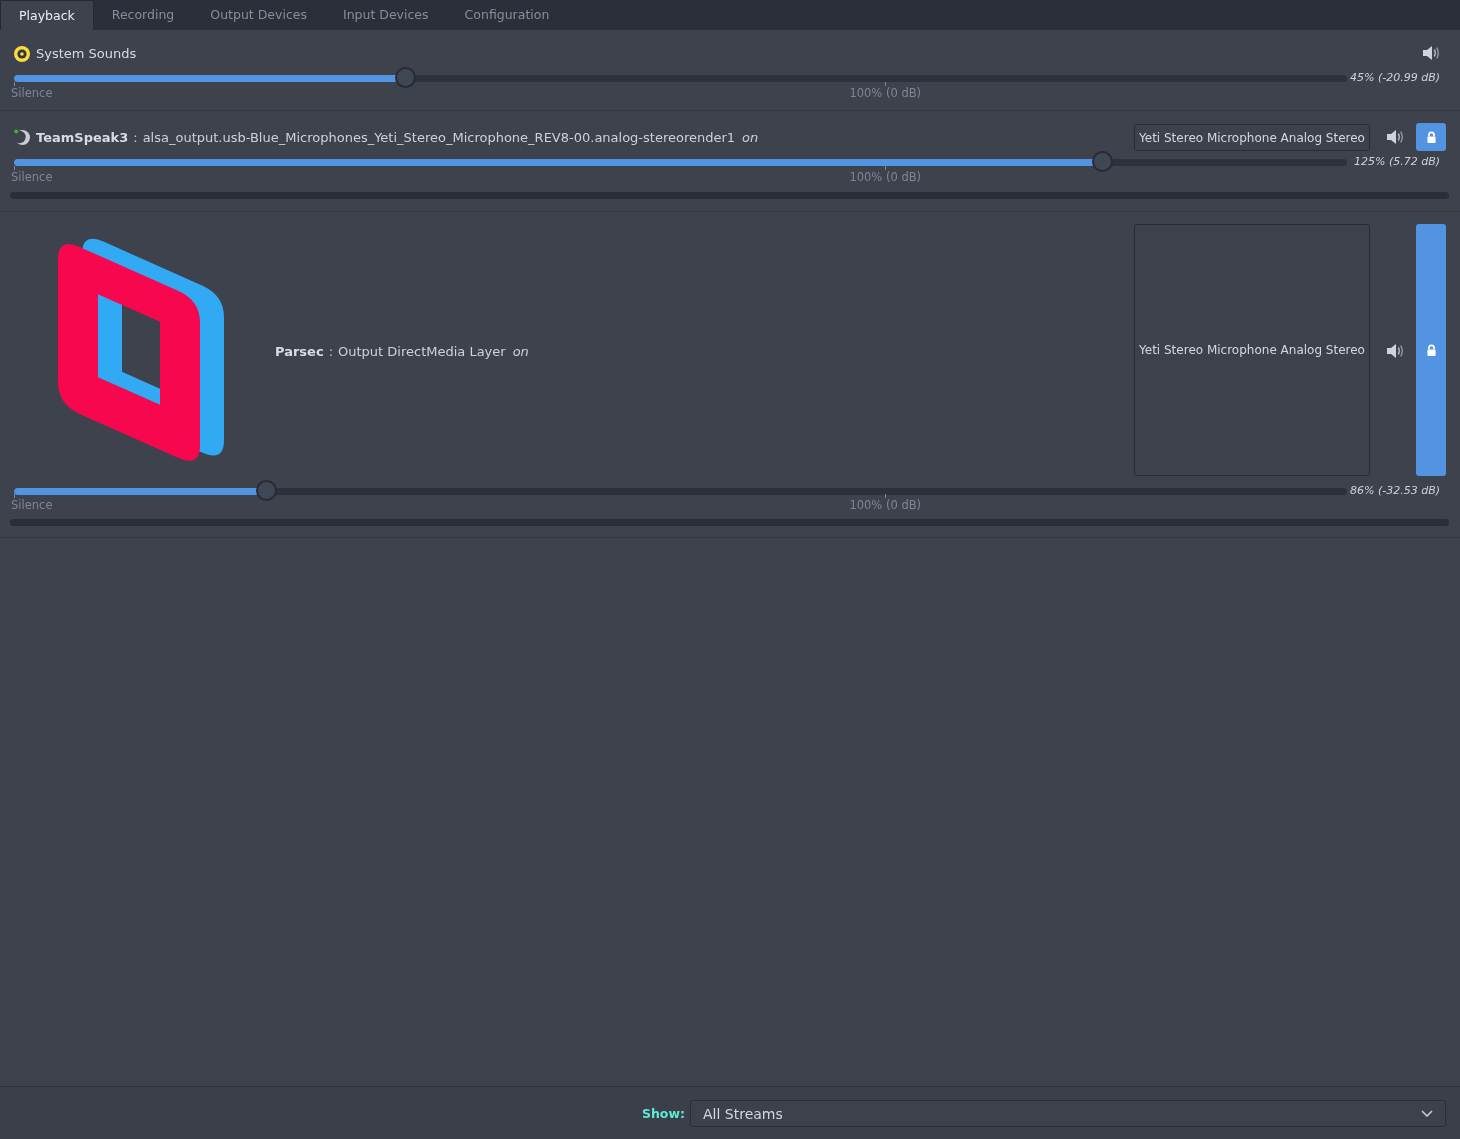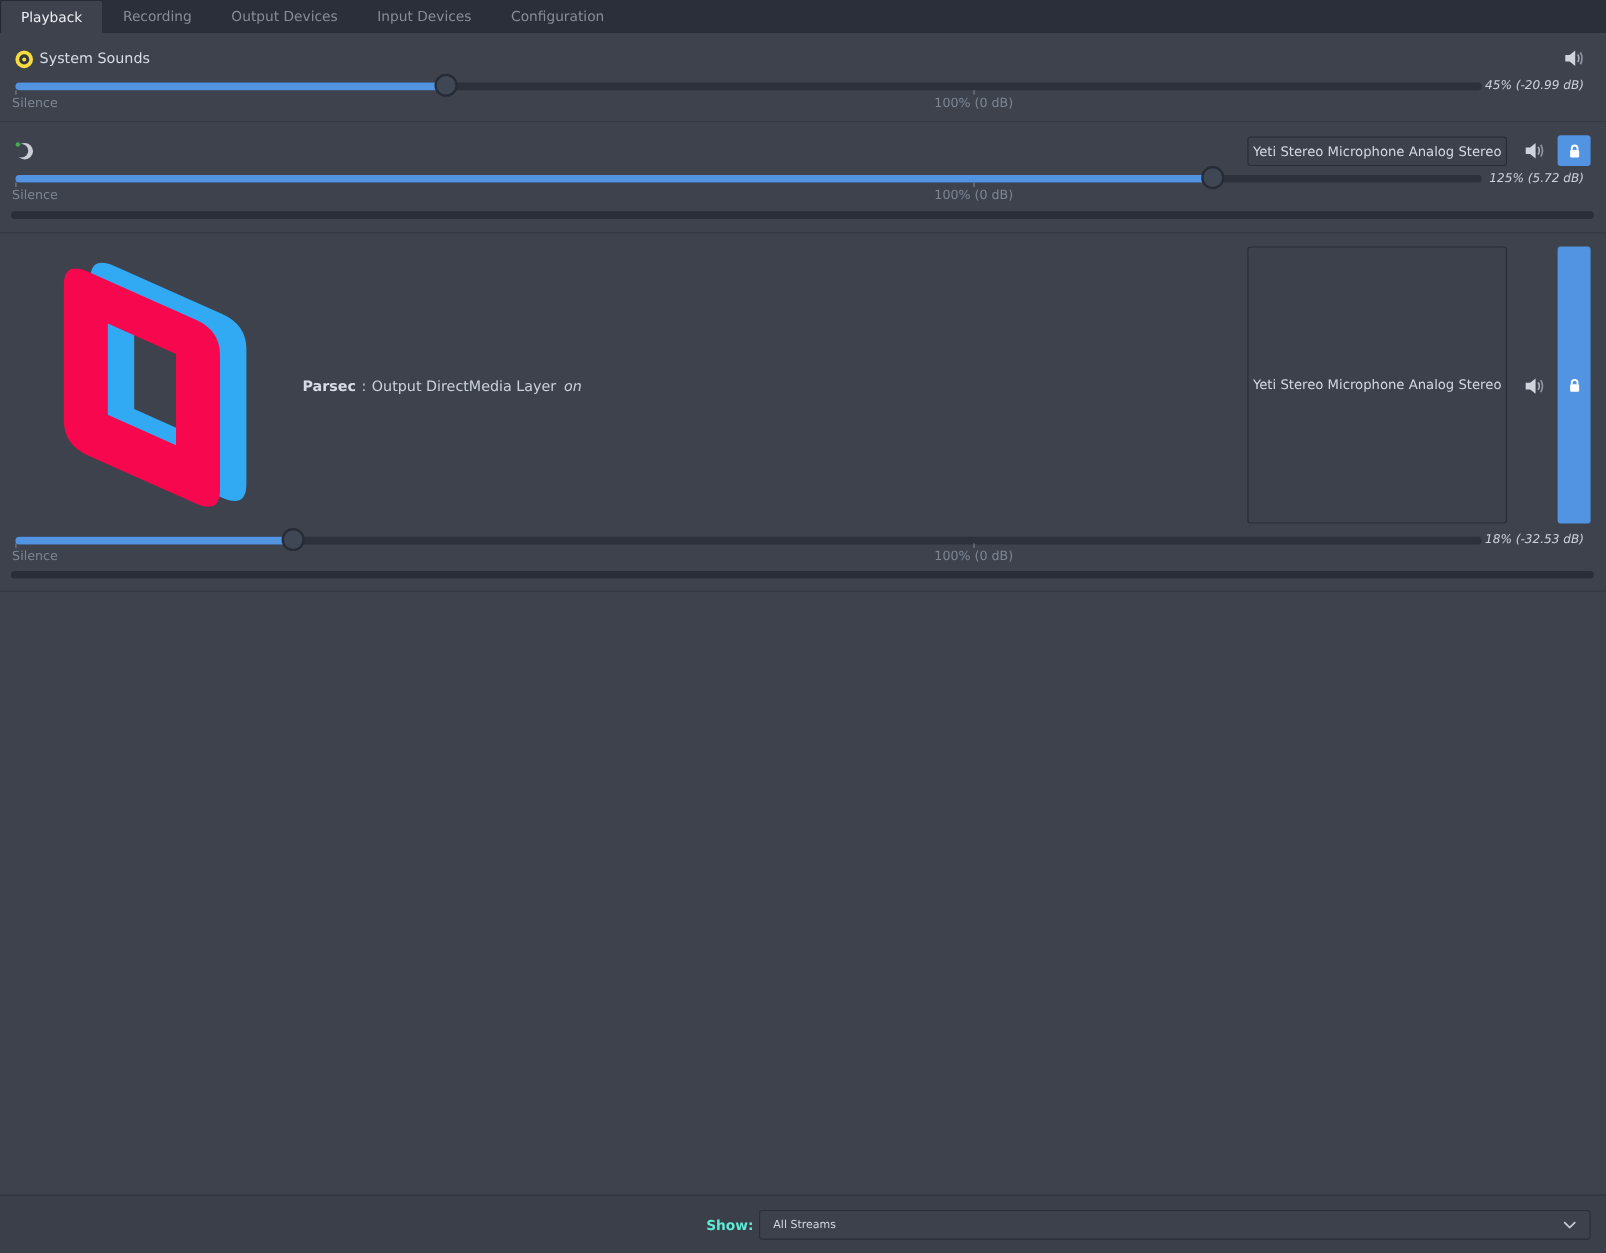--- a/index.html
+++ b/index.html
@@ -49,21 +49,21 @@
         display:flex;align-items:center;justify-content:center;}
 
   .parsec-logo{position:absolute;left:55px;top:222px;width:170px;height:258px;}
 
   
   .footer{position:absolute;left:0;right:0;top:1086px;height:53px;background:#3a3f4a;
           border-top:1px solid #2e323c;box-sizing:border-box;}
   .show-label{position:absolute;right:775px;top:19px;font-weight:bold;font-size:12.5px;color:#5eead4;}
   .combo{position:absolute;left:690px;top:13px;width:756px;height:27px;background:#3c414c;
          border:1px solid #2a2e37;border-radius:3px;box-sizing:border-box;color:#d3d8e1;
-         font-size:10px;display:flex;align-items:center;padding:0 12px;gap:22px;}
+         font-size:14px;display:flex;align-items:center;padding:0 12px;gap:22px;}
   .combo .chev{margin-left:auto;display:flex;align-items:center;}
 </style>
 </head>
 <body>
 
 <div id="app">
 
   <div class="tabbar">
     <div class="tab active">Playback</div>
     <div class="tab">Recording</div>
@@ -100,20 +100,23 @@
     <span class="mid">100% (0 dB)</span>
   </div>
 
   <div class="sep" style="top:110px;"></div>
 
   <svg class="row-icon" style="left:13px;top:128px;" viewBox="0 0 18 18">
     <circle cx="9.5" cy="9.5" r="7.5" fill="#c9cdd4"></circle>
     <circle cx="6.5" cy="9" r="6.2" fill="#3d424d"></circle>
     <circle cx="3.2" cy="3.4" r="2" fill="#3fae49"></circle>
   </svg>
+  <div class="row-title" style="left:36px;top:130px;">
+    <span class="app">TeamSpeak3</span><span class="colon">:</span><span class="media">alsa_output.usb-Blue_Microphones_Yeti_Stereo_Microphone_REV8-00.analog-stereorender1</span><span class="state">on</span>
+  </div>
 
   <div class="devbtn" style="top:124px;height:27px;">Yeti Stereo Microphone Analog Stereo</div>
 
   <div class="spk" style="left:1384px;top:127px;">
     <svg viewBox="0 0 20 18" width="20" height="18">
       <path d="M2 6 H6 L11 2 V16 L6 12 H2 Z" fill="#cfd4dc"></path>
       <path d="M13.3 5.5 Q15.4 9 13.3 12.5" stroke="#a8aeb9" fill="none" stroke-width="1.5"></path>
       <path d="M15.7 3.6 Q18.8 9 15.7 14.4" stroke="#8f95a1" fill="none" stroke-width="1.5"></path>
     </svg>
   </div>
@@ -170,21 +173,21 @@
       <path d="M4.2 7 V5.2 a2.8 2.8 0 0 1 5.6 0 V7" stroke="#ffffff" stroke-width="1.8" fill="none"></path>
       <rect x="2.6" y="6.8" width="8.8" height="7.2" rx="1.2" fill="#ffffff"></rect>
     </svg>
   </div>
 
   <div class="slider" style="top: 480px; --p: 18.954248366013072%;">
     <div class="track"></div>
     <div class="fill"></div>
     <div class="handle"></div>
   </div>
-  <div class="value" style="top:484px;">18% (-32.53 dB)</div>
+  <div class="value" style="top:484px;">86% (-32.53 dB)</div>
   <div class="labels" style="top:497px;">
     <div class="tick t0"></div>
     <div class="tick t100"></div>
     <span class="silence">Silence</span>
     <span class="mid">100% (0 dB)</span>
   </div>
 
   <div class="vu" style="top:519px;"></div>
 
   <div class="sep" style="top:537px;"></div>

